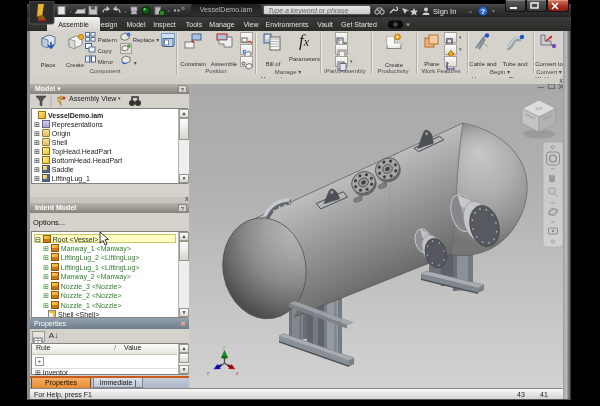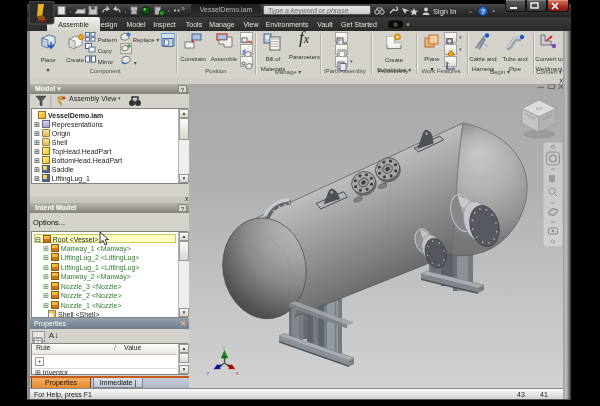--- a/index.html
+++ b/index.html
@@ -16,21 +16,21 @@
   line-height:10px;padding-left:4px;box-sizing:border-box;}
 .winbtn{top:0px;height:12px;border:1px solid #141414;border-top:none;box-sizing:border-box;border-radius:0 0 3px 3px;box-shadow:inset 0 1px 0 rgba(255,255,255,0.25);}
 
 #tabrow{left:27px;top:17px;width:544px;height:14px;background:linear-gradient(#3a3a3a,#2c2b29);}
 .tab{position:absolute;top:0;height:14px;color:#e3e3e3;font-size:7px;line-height:15px;text-align:center;}
 .tab.active{background:linear-gradient(#f2f1ee,#d6d3cc);color:#222;border-radius:2px 2px 0 0;}
 
 #ribbon{left:27px;top:31px;width:544px;height:47px;background:#d5d2cb;border-left:3px solid #8b8b8b;border-right:3px solid #8b8b8b;box-sizing:border-box;}
 .rlabel{position:absolute;top:37px;font-size:6px;color:#4c4c4c;text-align:center;width:70px;margin-left:-35px;}
 .rsep{position:absolute;top:2px;width:1px;height:41px;background:#b2afa8;border-right:1px solid #eceae5;}
-.rbig{position:absolute;font-size:6px;color:#333;text-align:center;line-height:10px;}
+.rbig{position:absolute;font-size:6px;color:#333;text-align:center;line-height:15px;}
 .rsmall{position:absolute;font-size:6px;color:#333;line-height:10px;white-space:nowrap;}
 #striprow{left:30px;top:78px;width:537px;height:6px;background:#d2cfc8;}
 
 #dock{left:30px;top:84px;width:172px;height:304px;background:#d5d2cb;}
 .phead{position:absolute;left:0;width:159px;height:10px;
   background:linear-gradient(#b6b3ac,#87847d);color:#fff;font-size:7px;font-weight:bold;
   line-height:10px;padding-left:5px;box-sizing:border-box;}
 .qbtn{position:absolute;width:9px;height:8px;background:#d9d6cf;border:1px solid #8a8780;
   font-size:6px;color:#333;text-align:center;line-height:8px;box-sizing:border-box;}
 .tree{position:absolute;background:#fff;border:1px solid #828282;font-size:7px;color:#1a1a1a;}

